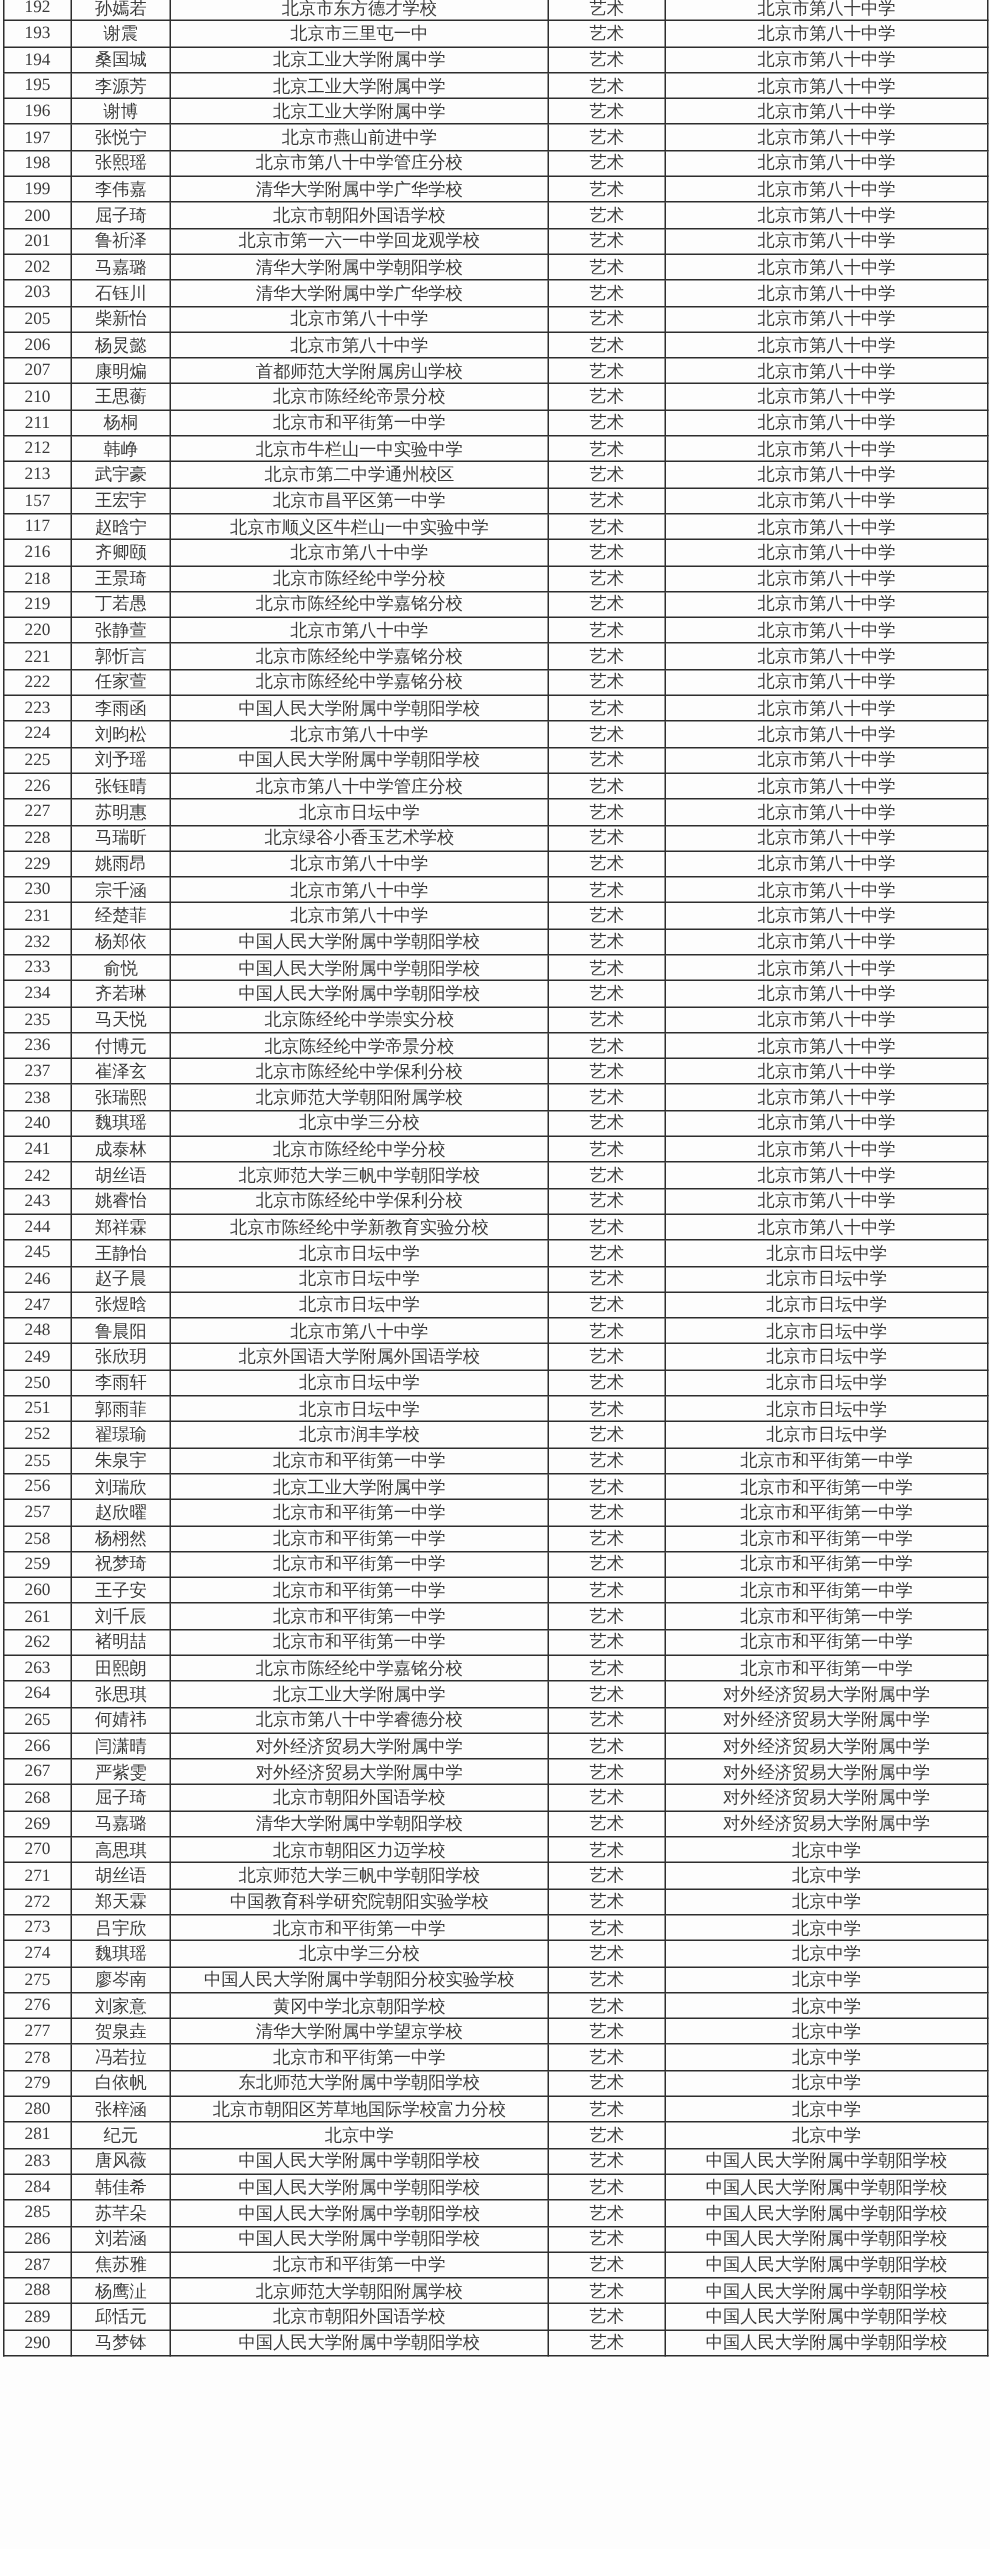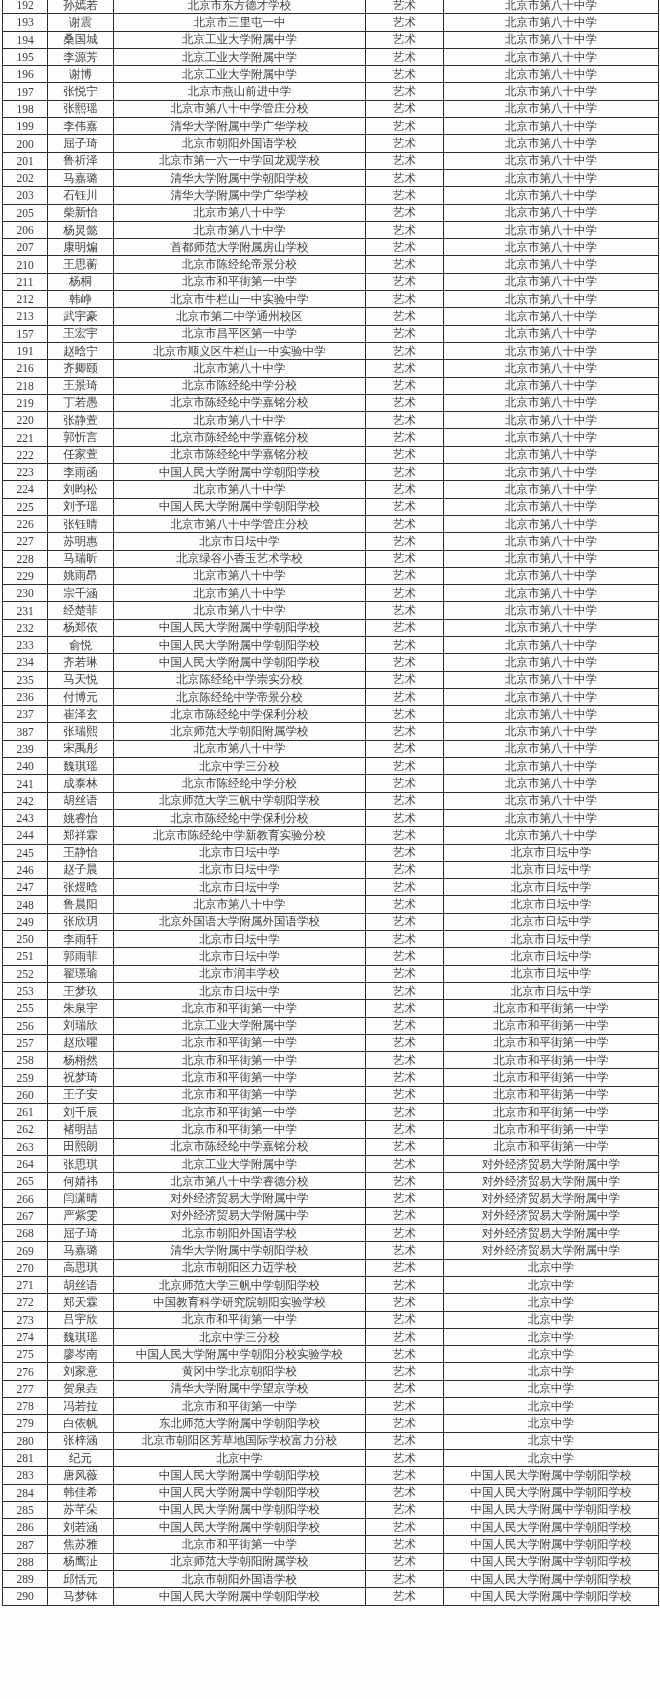--- a/index.html
+++ b/index.html
@@ -189,21 +189,21 @@
         <td>北京市第八十中学</td>
       </tr>
       <tr>
         <td>157</td>
         <td>王宏宇</td>
         <td>北京市昌平区第一中学</td>
         <td>艺术</td>
         <td>北京市第八十中学</td>
       </tr>
       <tr>
-        <td>191</td>
+        <td>117</td>
         <td>赵晗宁</td>
         <td>北京市顺义区牛栏山一中实验中学</td>
         <td>艺术</td>
         <td>北京市第八十中学</td>
       </tr>
       <tr>
         <td>216</td>
         <td>齐卿颐</td>
         <td>北京市第八十中学</td>
         <td>艺术</td>
@@ -343,30 +343,23 @@
         <td>北京市第八十中学</td>
       </tr>
       <tr>
         <td>237</td>
         <td>崔泽玄</td>
         <td>北京市陈经纶中学保利分校</td>
         <td>艺术</td>
         <td>北京市第八十中学</td>
       </tr>
       <tr>
-        <td>387</td>
+        <td>238</td>
         <td>张瑞熙</td>
         <td>北京师范大学朝阳附属学校</td>
-        <td>艺术</td>
-        <td>北京市第八十中学</td>
-      </tr>
-      <tr>
-        <td>239</td>
-        <td>宋禹彤</td>
-        <td>北京市第八十中学</td>
         <td>艺术</td>
         <td>北京市第八十中学</td>
       </tr>
       <tr>
         <td>240</td>
         <td>魏琪瑶</td>
         <td>北京中学三分校</td>
         <td>艺术</td>
         <td>北京市第八十中学</td>
       </tr>
@@ -444,27 +437,20 @@
         <td>251</td>
         <td>郭雨菲</td>
         <td>北京市日坛中学</td>
         <td>艺术</td>
         <td>北京市日坛中学</td>
       </tr>
       <tr>
         <td>252</td>
         <td>翟璟瑜</td>
         <td>北京市润丰学校</td>
-        <td>艺术</td>
-        <td>北京市日坛中学</td>
-      </tr>
-      <tr>
-        <td>253</td>
-        <td>王梦玖</td>
-        <td>北京市日坛中学</td>
         <td>艺术</td>
         <td>北京市日坛中学</td>
       </tr>
       <tr>
         <td>255</td>
         <td>朱泉宇</td>
         <td>北京市和平街第一中学</td>
         <td>艺术</td>
         <td>北京市和平街第一中学</td>
       </tr>

